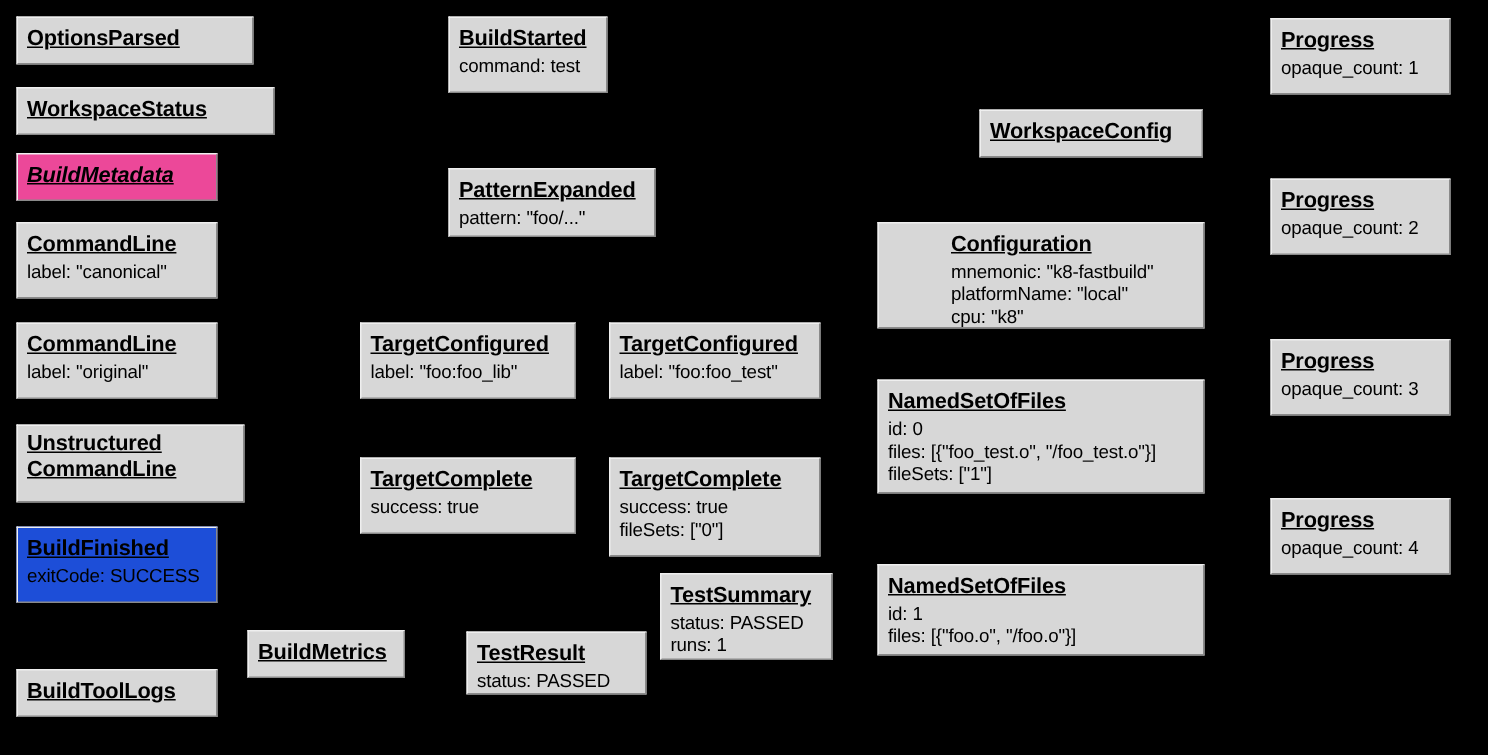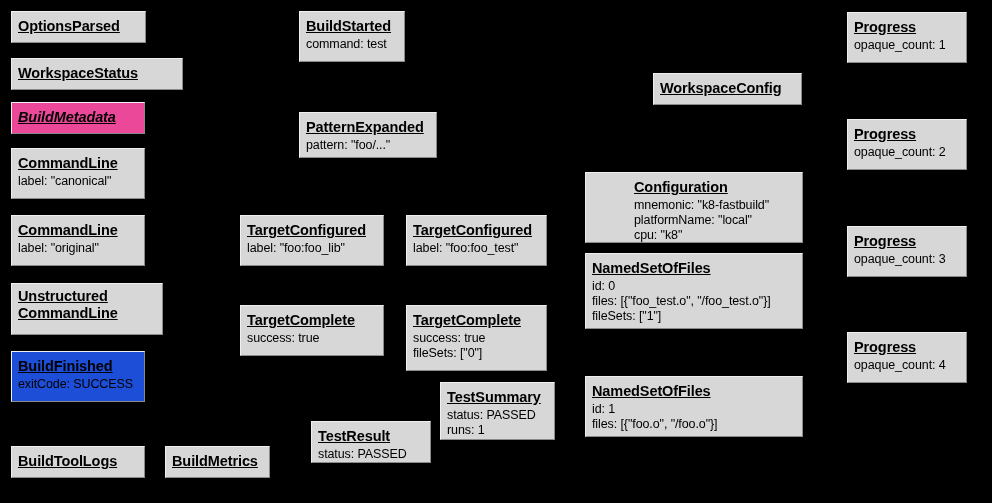--- a/index.html
+++ b/index.html
@@ -48,35 +48,35 @@
     letter-spacing: -0.1px;
   }
   .node-field {
     white-space: nowrap;
   }
 </style>
 </head>
 <body>
 
 <div id="canvas" style="width: 992px; height: 503px; background: rgb(0, 0, 0);">
-    <div class="node" style="left: 11px; top: 11px; width: 135px; height: 32px; background: rgb(215, 215, 215); color: rgb(0, 0, 0);"><div class="node-title">OptionsParsed</div></div>
+    <div class="node" style="left: 11px; top: 11px; width: 158px; height: 32px; background: rgb(215, 215, 215); color: rgb(0, 0, 0);"><div class="node-title">OptionsParsed</div></div>
     <div class="node" style="left: 11px; top: 58px; width: 172px; height: 32px; background: rgb(215, 215, 215); color: #000000;"><div class="node-title">WorkspaceStatus</div></div>
     <div class="node" style="left: 11px; top: 102px; width: 134px; height: 32px; background: #ec4899; color: rgb(0, 0, 0); font-style: italic;"><div class="node-title">BuildMetadata</div></div>
     <div class="node" style="left: 11px; top: 148px; width: 134px; height: 51px; background: rgb(215, 215, 215); color: rgb(0, 0, 0);"><div class="node-title">CommandLine</div><div class="node-fields">
         <div class="node-field">label: "canonical"</div>
       </div></div>
     <div class="node" style="left: 11px; top: 215px; width: 134px; height: 51px; background: rgb(215, 215, 215); color: rgb(0, 0, 0);"><div class="node-title">CommandLine</div><div class="node-fields">
         <div class="node-field">label: "original"</div>
       </div></div>
     <div class="node" style="left: 11px; top: 283px; width: 152px; height: 52px; background: rgb(215, 215, 215); color: rgb(0, 0, 0);"><div class="node-title wrap">Unstructured CommandLine</div></div>
     <div class="node" style="left: 11px; top: 351px; width: 134px; height: 51px; background: #1d4ed8; color: rgb(0, 0, 0);"><div class="node-title">BuildFinished</div><div class="node-fields">
         <div class="node-field">exitCode: SUCCESS</div>
       </div></div>
     <div class="node" style="left: 11px; top: 446px; width: 134px; height: 32px; background: rgb(215, 215, 215); color: rgb(0, 0, 0);"><div class="node-title">BuildToolLogs</div></div>
-    <div class="node" style="left: 165px; top: 446px; width: 105px; height: 32px; background: rgb(215, 215, 215); color: rgb(0, 0, 0);"><div class="node-title">BuildMetrics</div></div>
+    <div class="node" style="left: 165px; top: 420px; width: 105px; height: 32px; background: rgb(215, 215, 215); color: rgb(0, 0, 0);"><div class="node-title">BuildMetrics</div></div>
     <div class="node" style="left: 299px; top: 11px; width: 106px; height: 51px; background: rgb(215, 215, 215); color: rgb(0, 0, 0);"><div class="node-title">BuildStarted</div><div class="node-fields">
         <div class="node-field">command: test</div>
       </div></div>
     <div class="node" style="left: 299px; top: 112px; width: 138px; height: 46px; background: rgb(215, 215, 215); color: rgb(0, 0, 0);"><div class="node-title">PatternExpanded</div><div class="node-fields">
         <div class="node-field">pattern: "foo/..."</div>
       </div></div>
     <div class="node" style="left: 240px; top: 215px; width: 144px; height: 51px; background: rgb(215, 215, 215); color: rgb(0, 0, 0);"><div class="node-title">TargetConfigured</div><div class="node-fields">
         <div class="node-field">label: "foo:foo_lib"</div>
       </div></div>
     <div class="node" style="left: 406px; top: 215px; width: 141px; height: 51px; background: rgb(215, 215, 215); color: rgb(0, 0, 0);"><div class="node-title">TargetConfigured</div><div class="node-fields">
@@ -90,21 +90,21 @@
         <div class="node-field">fileSets: ["0"]</div>
       </div></div>
     <div class="node" style="left: 311px; top: 421px; width: 120px; height: 42px; background: rgb(215, 215, 215); color: rgb(0, 0, 0);"><div class="node-title">TestResult</div><div class="node-fields">
         <div class="node-field">status: PASSED</div>
       </div></div>
     <div class="node" style="left: 440px; top: 382px; width: 115px; height: 58px; background: rgb(215, 215, 215); color: rgb(0, 0, 0);"><div class="node-title">TestSummary</div><div class="node-fields">
         <div class="node-field">status: PASSED</div>
         <div class="node-field">runs: 1</div>
       </div></div>
     <div class="node" style="left: 653px; top: 73px; width: 149px; height: 32px; background: rgb(215, 215, 215); color: rgb(0, 0, 0);"><div class="node-title">WorkspaceConfig</div></div>
-    <div class="node" style="left: 585px; top: 172px; width: 218px; height: 71px; background: rgb(215, 215, 215); color: rgb(0, 0, 0); padding-left: 48px;"><div class="node-title">Configuration</div><div class="node-fields">
+    <div class="node" style="left: 585px; top: 148px; width: 218px; height: 71px; background: rgb(215, 215, 215); color: rgb(0, 0, 0); padding-left: 48px;"><div class="node-title">Configuration</div><div class="node-fields">
         <div class="node-field">mnemonic: "k8-fastbuild"</div>
         <div class="node-field">platformName: "local"</div>
         <div class="node-field">cpu: "k8"</div>
       </div></div>
     <div class="node" style="left: 585px; top: 253px; width: 218px; height: 76px; background: rgb(215, 215, 215); color: rgb(0, 0, 0);"><div class="node-title">NamedSetOfFiles</div><div class="node-fields">
         <div class="node-field">id: 0</div>
         <div class="node-field">files: [{"foo_test.o", "/foo_test.o"}]</div>
         <div class="node-field">fileSets: ["1"]</div>
       </div></div>
     <div class="node" style="left: 585px; top: 376px; width: 218px; height: 61px; background: rgb(215, 215, 215); color: rgb(0, 0, 0);"><div class="node-title">NamedSetOfFiles</div><div class="node-fields">

